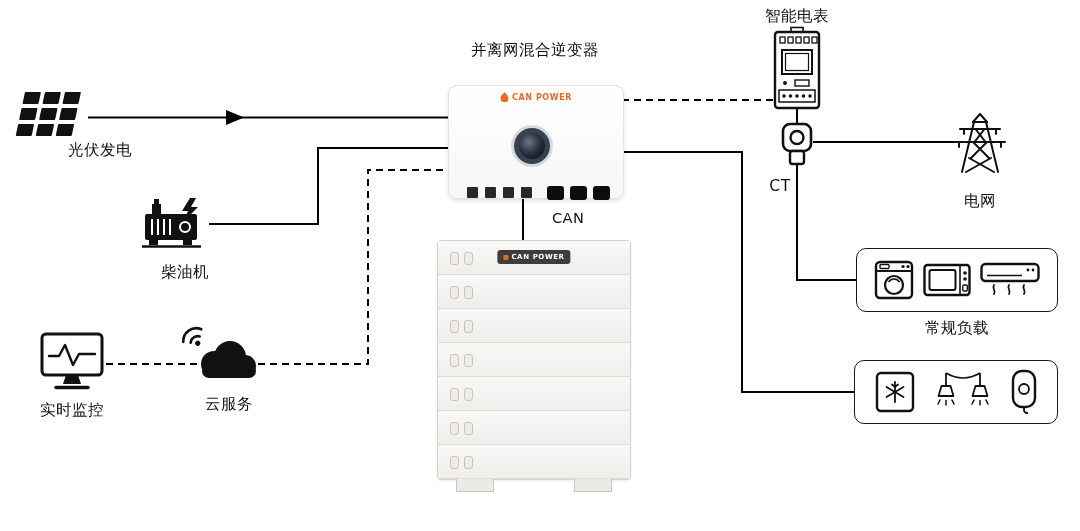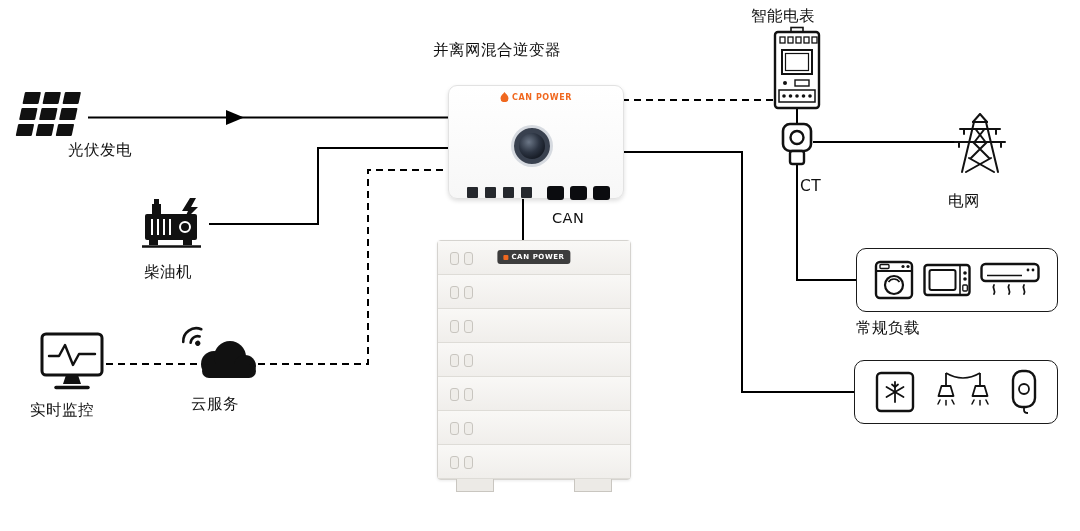--- a/index.html
+++ b/index.html
@@ -2,26 +2,26 @@
 <html><head>
 <meta charset="utf-8">
 <style>
   html,body{margin:0;padding:0;background:#fff;}
   .canvas{position:relative;width:1080px;height:531px;background:#fff;overflow:hidden;
           font-family:"DejaVu Sans","Liberation Sans",sans-serif;color:#111;}
   .wires{position:absolute;left:0;top:0;z-index:1;}
   .wires path{stroke:#000;stroke-width:2;fill:none;}
   .wires path.dash{stroke-dasharray:7 5;}
   .node,.ico,.lbl{position:absolute;z-index:2;}
-  .lbl{font-size:15.5px;letter-spacing:.5px;text-align:left;line-height:1.15;}
+  .lbl{font-size:15.5px;letter-spacing:.5px;text-align:center;line-height:1.15;}
   
   .lbl-pv{left:12px;top:142px;width:120px;text-align:right;}
   .lbl-title{left:433px;top:42px;width:204px;}
   .lbl-meter{left:751px;top:8px;width:92px;}
-  .lbl-ct{left:800px;top:178px;width:36px;}
+  .lbl-ct{left:762px;top:178px;width:36px;}
   .lbl-grid{left:948px;top:193px;width:64px;}
   .lbl-diesel{left:144px;top:256px;width:82px;margin-top:8px;}
   .lbl-monitor{left:30px;top:402px;width:84px;}
   .lbl-cloud{left:191px;top:396px;width:76px;}
   .lbl-battery{left:437px;top:500px;width:194px;}
   .lbl-regular{left:856px;top:320px;width:202px;}
   .lbl-emergency{left:854px;top:432px;width:204px;}
   .lbl-can{left:552px;top:210px;width:60px;text-align:left;font-size:14.5px;letter-spacing:.5px;}
   
   .ico-pv{left:15px;top:92px;}

